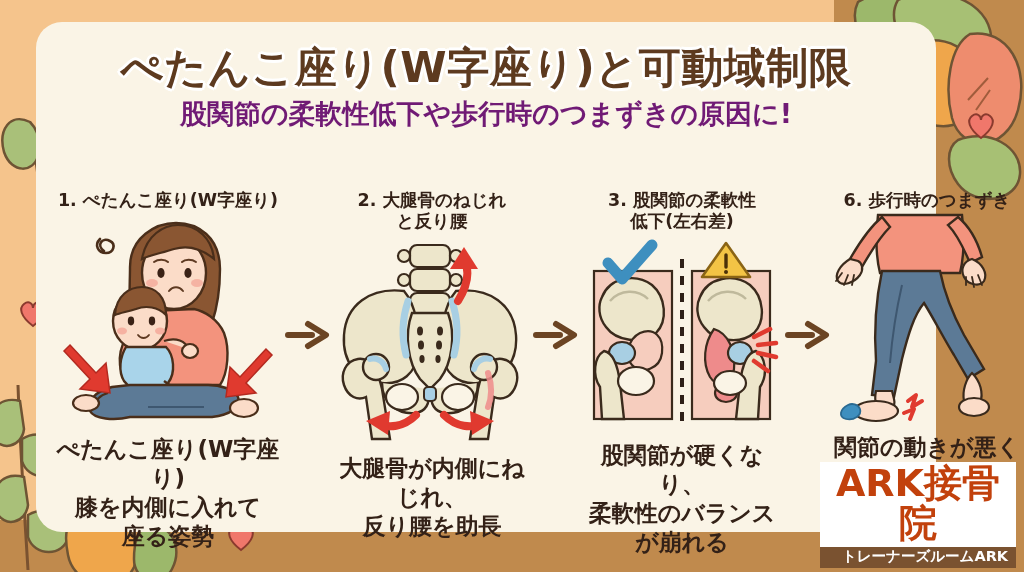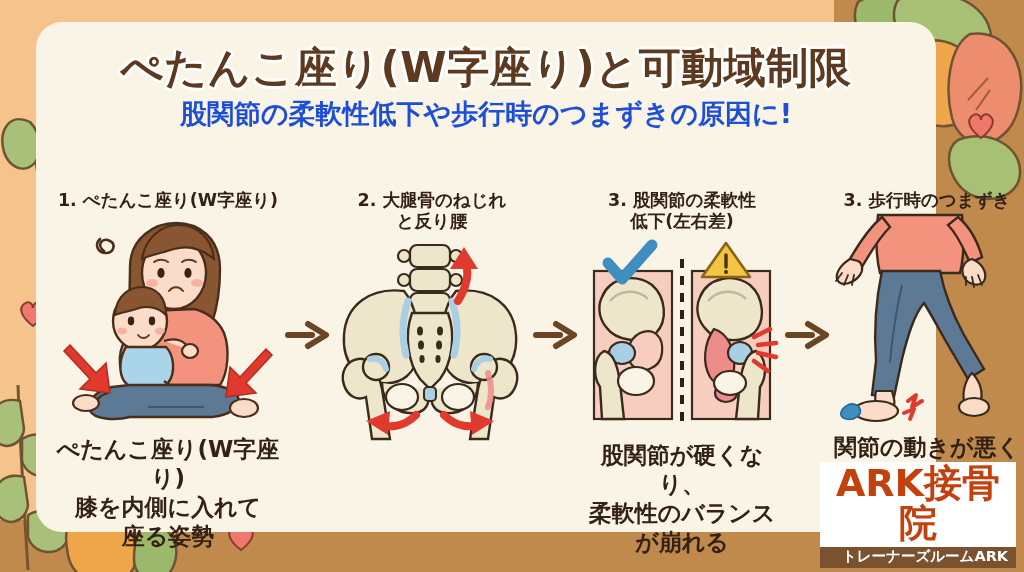--- a/index.html
+++ b/index.html
@@ -41,21 +41,21 @@
     font-size:42px; font-weight:bold; letter-spacing:0.5px;
     color:#5D3A1F; line-height:1.12;
     -webkit-text-stroke:0px;
     text-shadow:
       2px 0 0 #FFF, -2px 0 0 #FFF, 0 2px 0 #FFF, 0 -2px 0 #FFF,
       2px 2px 0 #FFF, -2px 2px 0 #FFF, 2px -2px 0 #FFF, -2px -2px 0 #FFF,
       3px 0 0 #FFF, -3px 0 0 #FFF, 0 3px 0 #FFF, 0 -3px 0 #FFF;
   }
   .sub-title {
     margin-top:7px;
-    font-size:27px; font-weight:bold; color:#1d4ed8; line-height:1.15;
+    font-size:27px; font-weight:bold; color:#701a75; line-height:1.15;
     text-shadow:
       2px 0 0 #FAF4E6, -2px 0 0 #FAF4E6, 0 2px 0 #FAF4E6, 0 -2px 0 #FAF4E6,
       2px 2px 0 #FAF4E6, -2px 2px 0 #FAF4E6, 2px -2px 0 #FAF4E6, -2px -2px 0 #FAF4E6;
   }
   
   .panels {
     position:absolute; left:40px; top:190px; width:980px; height:340px;
     display:flex; align-items:flex-start; z-index:30;
   }
   .panel { position:relative; }
@@ -290,20 +290,22 @@
           <g>
             <path d="M84 176 C72 188, 56 190, 46 184" stroke="#E03A2F" stroke-width="8" fill="none" stroke-linecap="round"></path>
             <path d="M34 182 L58 172 L56 196 Z" fill="#E03A2F"></path>
           </g>
           <g>
             <path d="M112 176 C124 188, 140 190, 150 184" stroke="#E03A2F" stroke-width="8" fill="none" stroke-linecap="round"></path>
             <path d="M162 182 L138 172 L140 196 Z" fill="#E03A2F"></path>
           </g>
         </svg>
       </div>
+      <div class="panel-cap" style="margin-top:10px;">大腿骨が内側にねじれ、
+反り腰を助長</div>
     </div>
 
     <div class="arrow-sep">
       <svg width="44" height="30" viewBox="0 0 44 30">
         <path d="M2 15 L26 15 M22 4 L40 15 L22 26" stroke="#6B4423" stroke-width="6" fill="none" stroke-linecap="round" stroke-linejoin="round"></path>
       </svg>
     </div>
 
     <div class="panel" style="width:208px;">
       <div class="panel-head">3. 股関節の柔軟性
@@ -354,21 +356,21 @@
 が崩れる</div>
     </div>
 
     <div class="arrow-sep">
       <svg width="44" height="30" viewBox="0 0 44 30">
         <path d="M2 15 L26 15 M22 4 L40 15 L22 26" stroke="#6B4423" stroke-width="6" fill="none" stroke-linecap="round" stroke-linejoin="round"></path>
       </svg>
     </div>
 
     <div class="panel" style="width:196px;">
-      <div class="panel-head">3. 歩行時のつまずき</div>
+      <div class="panel-head">6. 歩行時のつまずき</div>
       <div class="panel-art" style="height:210px;margin-top:4px;">
         <svg width="190" height="210" viewBox="0 0 190 210">
 
           <path d="M46 0 C44 18, 44 42, 48 58 L128 58 C132 42, 132 18, 130 0 Z" fill="#F3937D" stroke="#3A2A1C" stroke-width="2.4"></path>
 
           <path d="M48 6 C36 16, 26 32, 20 44" stroke="#3A2A1C" stroke-width="2.4" fill="#F3937D"></path>
           <path d="M50 2 C38 12, 26 30, 18 44 L30 52 C38 38, 48 22, 58 12 Z" fill="#F3937D" stroke="#3A2A1C" stroke-width="2.4"></path>
           <path d="M18 44 C8 50, 2 60, 6 66 C10 72, 22 68, 28 60 C32 54, 30 48, 26 46 Z" fill="#FBDCC8" stroke="#3A2A1C" stroke-width="2.2"></path>
           <path d="M10 58 L4 66 M16 60 L12 70 M22 60 L20 70" stroke="#3A2A1C" stroke-width="1.8" stroke-linecap="round"></path>
 

